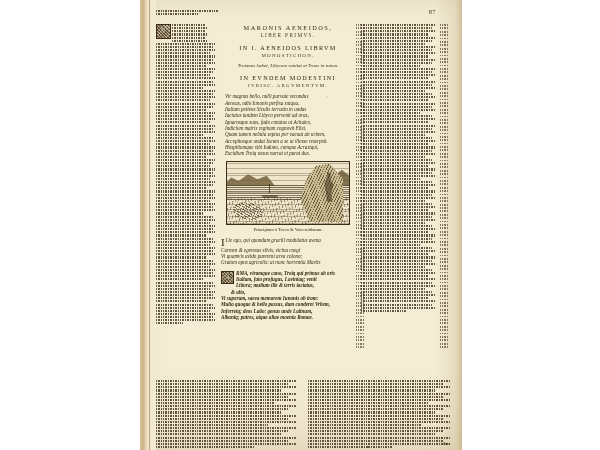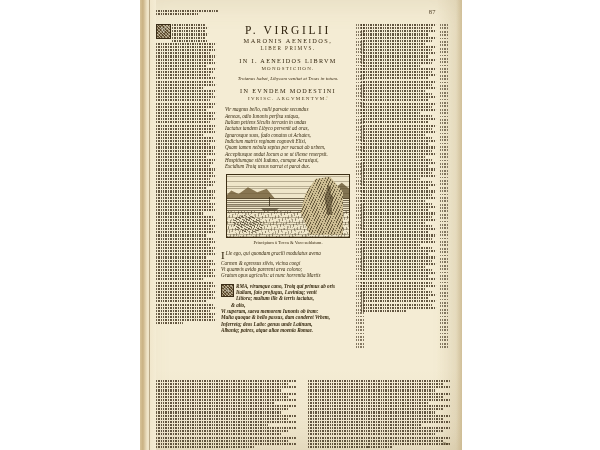--- a/index.html
+++ b/index.html
@@ -239,21 +239,20 @@
           <div class="glyphline gl-100"></div>
             <div class="glyphline gl-90"></div>
           <div class="glyphline gl-100"></div>
             <div class="glyphline gl-95"></div>
           <div class="glyphline gl-100"></div>
             <div class="glyphline gl-45"></div>
         </div>
 
         <div class="colC">
 
-          <div class="t-main">P. VIRGILII</div>
           <div class="t-sub1">MARONIS AENEIDOS,</div>
           <div class="t-sub2">LIBER PRIMVS.</div>
 
           <div style="height:5px;"></div>
           <div class="t-sec">IN I. AENEIDOS LIBRVM</div>
           <div class="t-sec-sm">MONOSTICHON.</div>
 
           <div style="height:4px;"></div>
           <div class="t-ital-c">Troianus habet, Libycem venitat et Troas in totum.</div>
 

